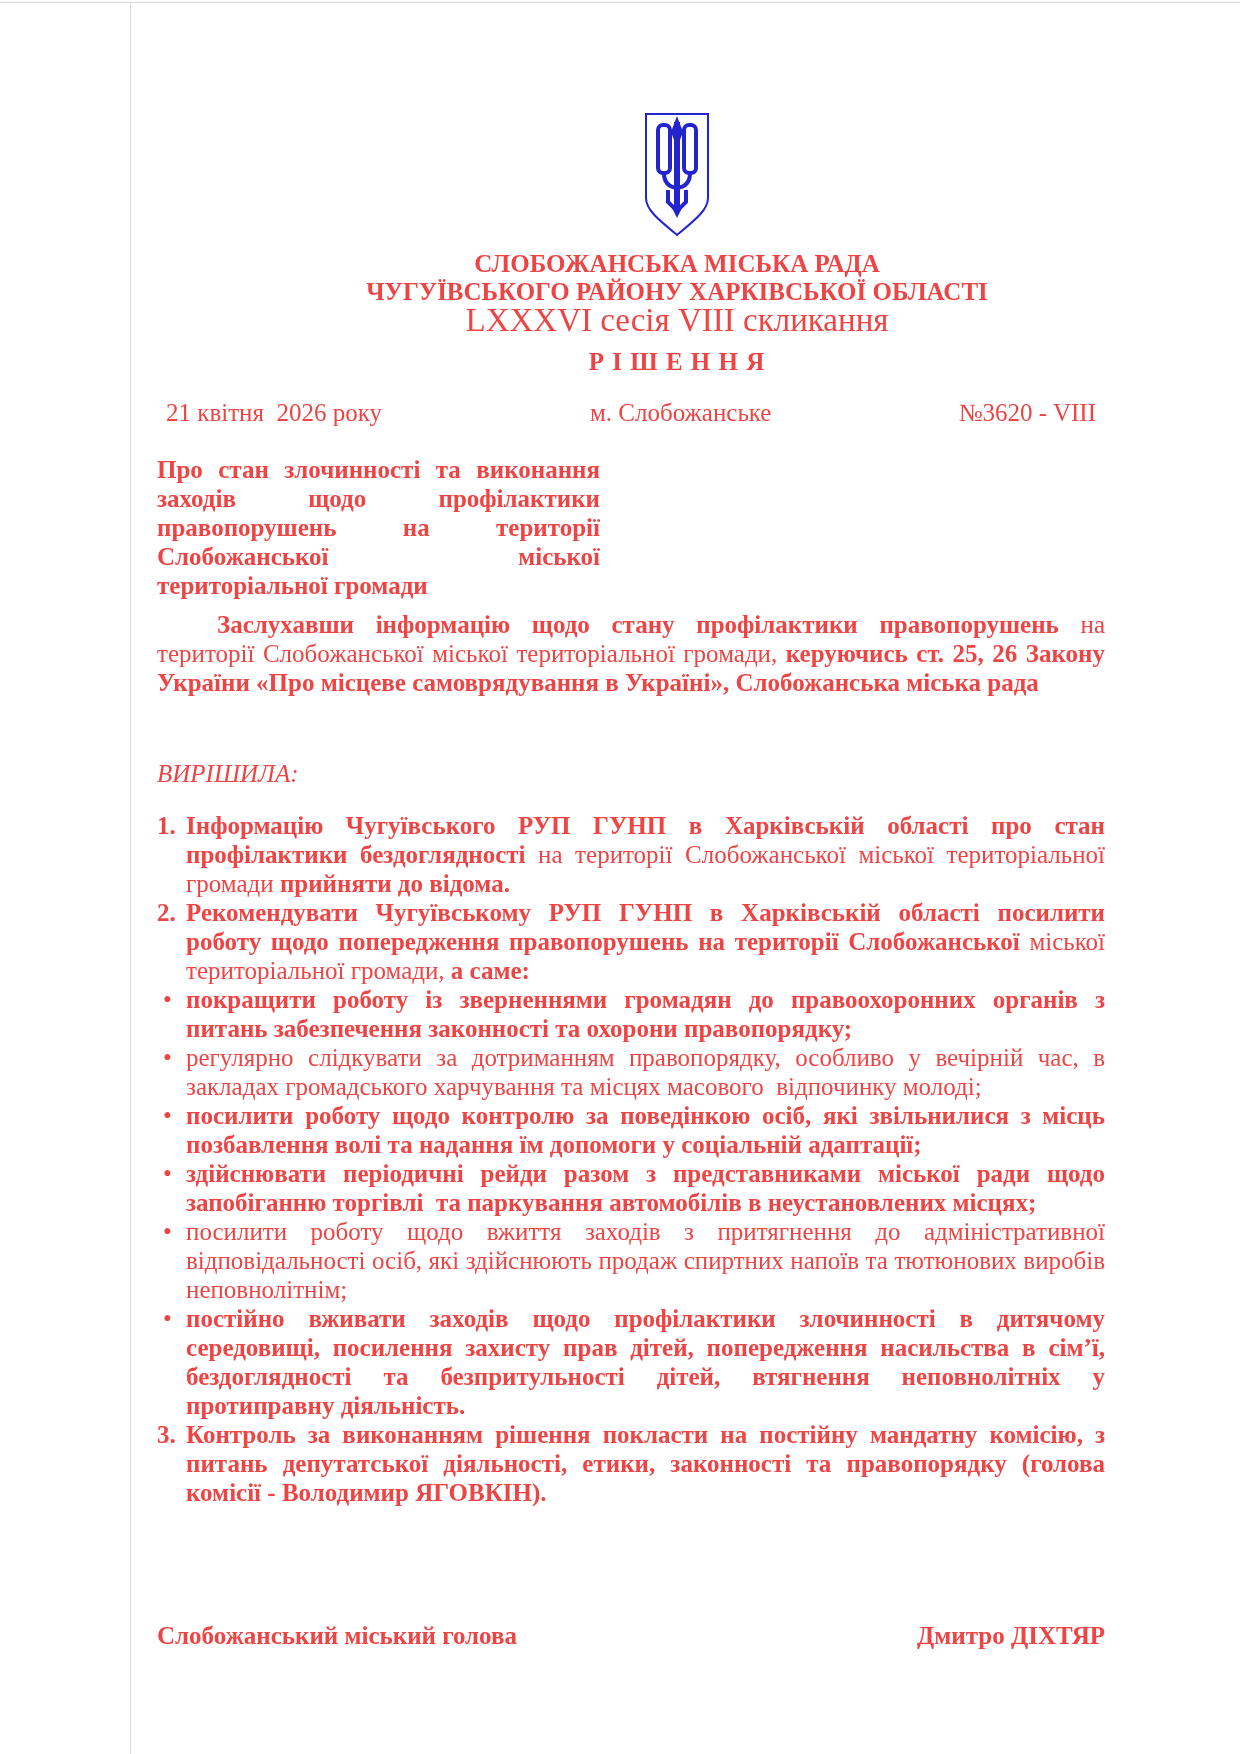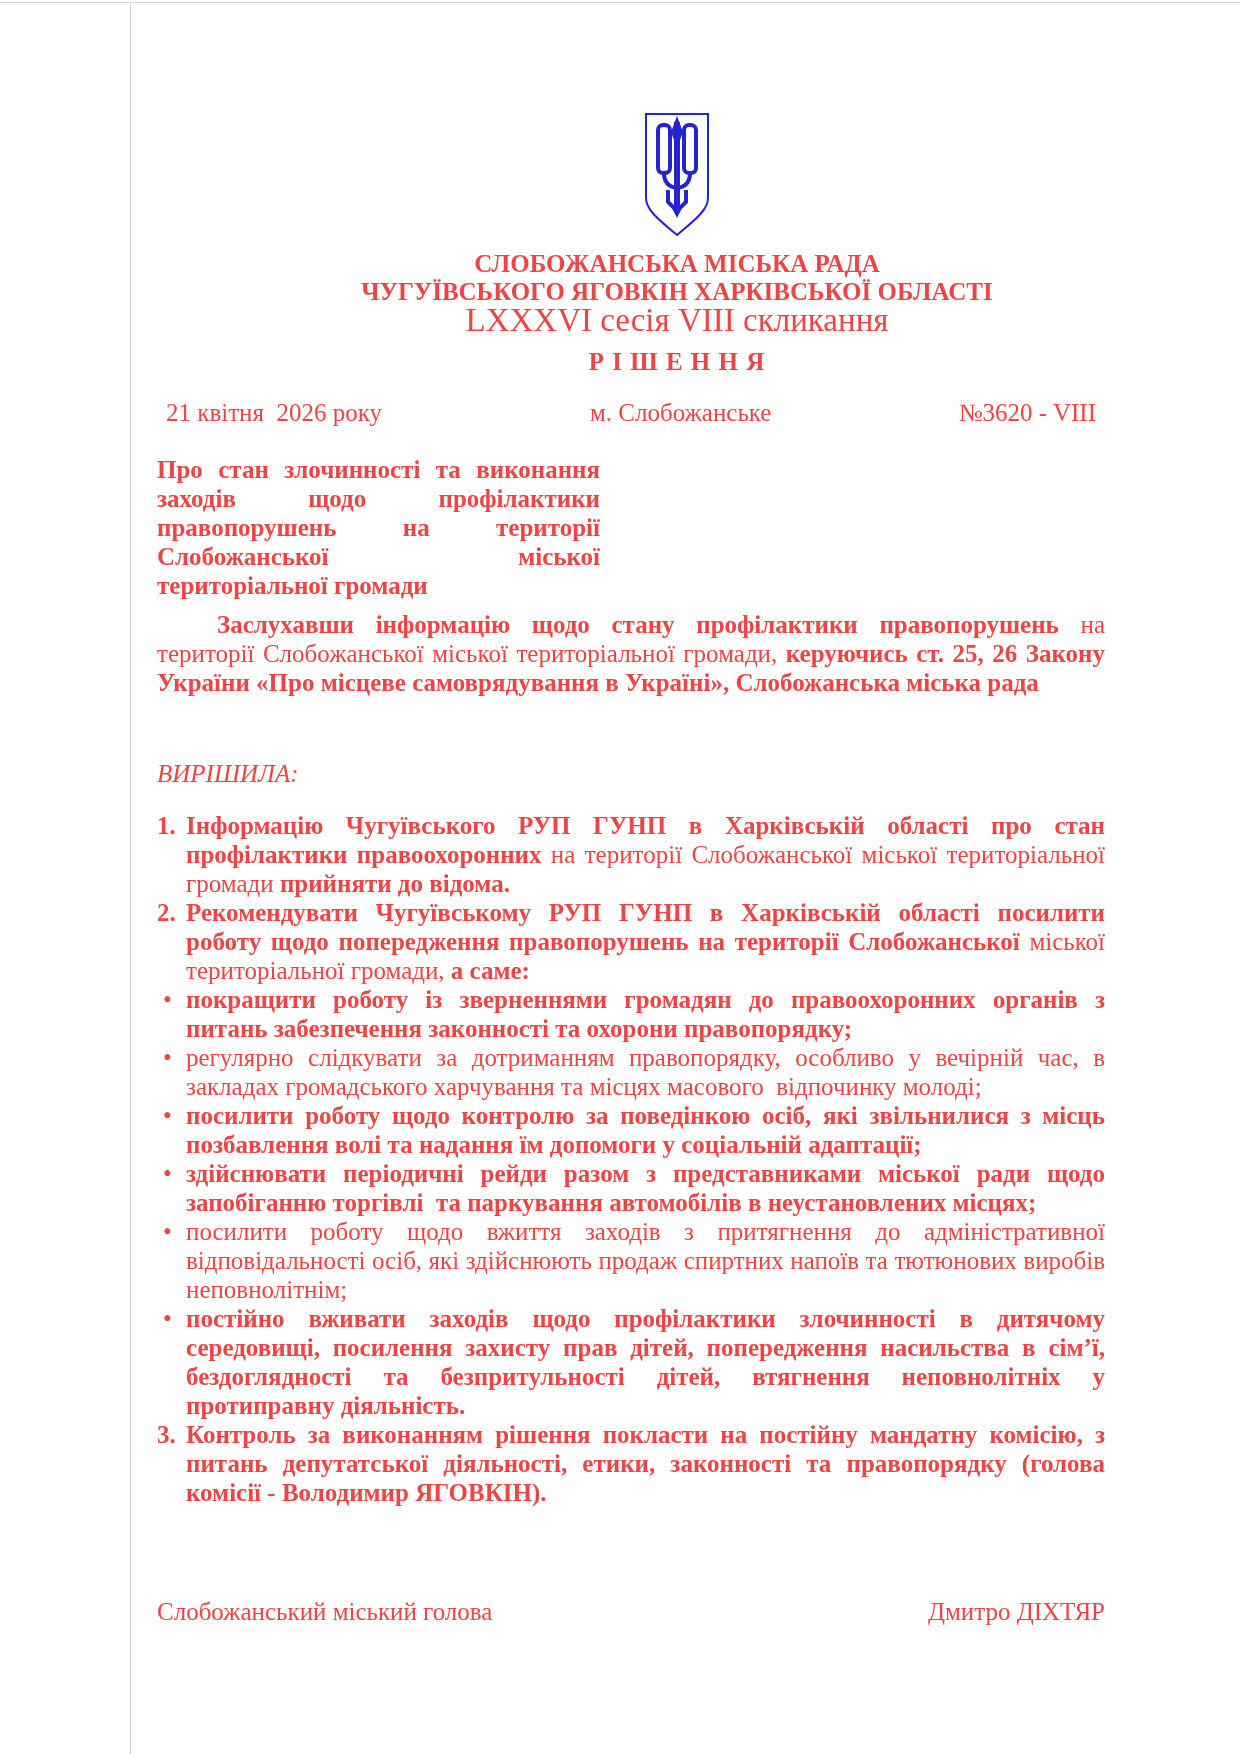--- a/index.html
+++ b/index.html
@@ -25,21 +25,21 @@
   .subject .jl { text-align:justify; text-align-last:justify; }
   .subject .jl.last { text-align-last:left; }
   .para { text-align:justify; text-indent:60px; margin-top:10px; }
   .resolved { margin-top:62px;font-style:italic; }
   .rlist { margin-top:23px; }
   .li { position:relative; padding-left:29px; text-align:justify; }
   .li > .marker { position:absolute; left:0; top:0; }
   .li.bullet > .marker { left:6px; }
   .li > .marker.bold { font-weight:bold; }
   .b { font-weight:bold; }
-  .sig { display:flex; justify-content:space-between; font-weight:normal; margin-top:90px; }
+  .sig { display:flex; justify-content:space-between; font-weight:bold; margin-top:114px; }
 </style>
 </head>
 <body>
 
 <div class="page">
   <div class="guide-top"></div>
   <div class="guide-left"></div>
 
   <div class="content">
 
@@ -53,21 +53,21 @@
           <path d="M46 61 C46 70 41 75 33 76"></path>
           <path d="M24 78 V90 L33 99 L42 90 V78"></path>
         </g>
         <path d="M30 10 H36 V94 H30 Z" style="fill:var(--emblem-blue,#2424cd)"></path>
         <path d="M33 4 L39 20 L33 36 L27 20 Z" style="fill:var(--emblem-blue,#2424cd)"></path>
         <path d="M27 94 L33 106 L39 94 Z" style="fill:var(--emblem-blue,#2424cd)"></path>
       </svg>
     </div>
 
     <div class="title-line centered first">СЛОБОЖАНСЬКА МІСЬКА РАДА</div>
-    <div class="title-line centered">ЧУГУЇВСЬКОГО ЯГОВКІН ХАРКІВСЬКОЇ ОБЛАСТІ</div>
+    <div class="title-line centered">ЧУГУЇВСЬКОГО РАЙОНУ ХАРКІВСЬКОЇ ОБЛАСТІ</div>
     <div class="session-line centered">LXXXVI сесія VIII скликання</div>
 
     <div class="decision-title centered">Р І Ш Е Н Н Я</div>
 
     <div class="daterow">
       <span class="d-date">21 квітня&nbsp; 2026 року</span>
       <span class="d-place">м. Слобожанське</span>
       <span class="d-num">№3620 - VIII</span>
     </div>
 
@@ -77,21 +77,21 @@
         <div class="jl">правопорушень на території</div>
         <div class="jl">Слобожанської міської</div>
         <div class="jl last">територіальної громади</div>
       </div>
 
     <p class="para"><span class="b">Заслухавши інформацію щодо стану профілактики правопорушень</span><span> на території Слобожанської міської територіальної громади, </span><span class="b">керуючись ст. 25, 26 Закону України «Про місцеве самоврядування в Україні», Слобожанська міська рада</span></p>
 
     <div class="resolved">ВИРІШИЛА:</div>
 
     <div class="rlist">
-        <div class="li"><span class="marker bold">1.</span><span class="b">Інформацію Чугуївського РУП ГУНП в Харківській області про стан профілактики правоохоронних</span><span> на території Слобожанської міської територіальної громади </span><span class="b">прийняти до відома.</span></div>
+        <div class="li"><span class="marker bold">1.</span><span class="b">Інформацію Чугуївського РУП ГУНП в Харківській області про стан профілактики бездоглядності</span><span> на території Слобожанської міської територіальної громади </span><span class="b">прийняти до відома.</span></div>
         <div class="li"><span class="marker bold">2.</span><span class="b">Рекомендувати Чугуївському РУП ГУНП в Харківській області посилити роботу щодо попередження правопорушень на території Слобожанської</span><span> міської територіальної громади, </span><span class="b">а саме:</span></div>
         <div class="li bullet"><span class="marker">•</span><span class="b">покращити роботу із зверненнями громадян до правоохоронних органів з питань забезпечення законності та охорони правопорядку;</span></div>
         <div class="li bullet"><span class="marker">•</span><span>регулярно слідкувати за дотриманням правопорядку, особливо у вечірній час, в закладах громадського харчування та місцях масового&nbsp; відпочинку молоді;</span></div>
         <div class="li bullet"><span class="marker">•</span><span class="b">посилити роботу щодо контролю за поведінкою осіб, які звільнилися з місць позбавлення волі та надання їм допомоги у соціальній адаптації;</span></div>
         <div class="li bullet"><span class="marker">•</span><span class="b">здійснювати періодичні рейди разом з представниками міської ради щодо запобіганню торгівлі&nbsp; та паркування автомобілів в неустановлених місцях;</span></div>
         <div class="li bullet"><span class="marker">•</span><span>посилити роботу щодо вжиття заходів з притягнення до адміністративної відповідальності осіб, які здійснюють продаж спиртних напоїв та тютюнових виробів неповнолітнім;</span></div>
         <div class="li bullet"><span class="marker">•</span><span class="b">постійно вживати заходів щодо профілактики злочинності в дитячому середовищі, посилення захисту прав дітей, попередження насильства в сім’ї, бездоглядності та безпритульності дітей, втягнення неповнолітніх у протиправну діяльність.</span></div>
         <div class="li"><span class="marker bold">3.</span><span class="b">Контроль за виконанням рішення покласти на постійну мандатну комісію, з питань депутатської діяльності, етики, законності та правопорядку (голова комісії - Володимир ЯГОВКІН).</span></div>
       </div>
 

